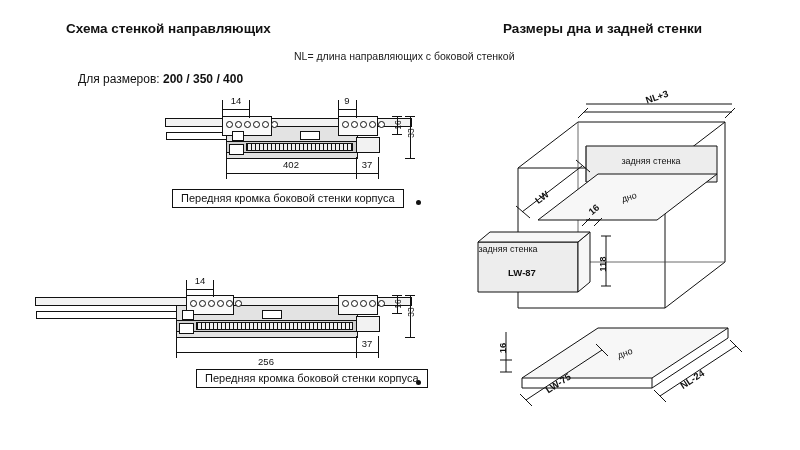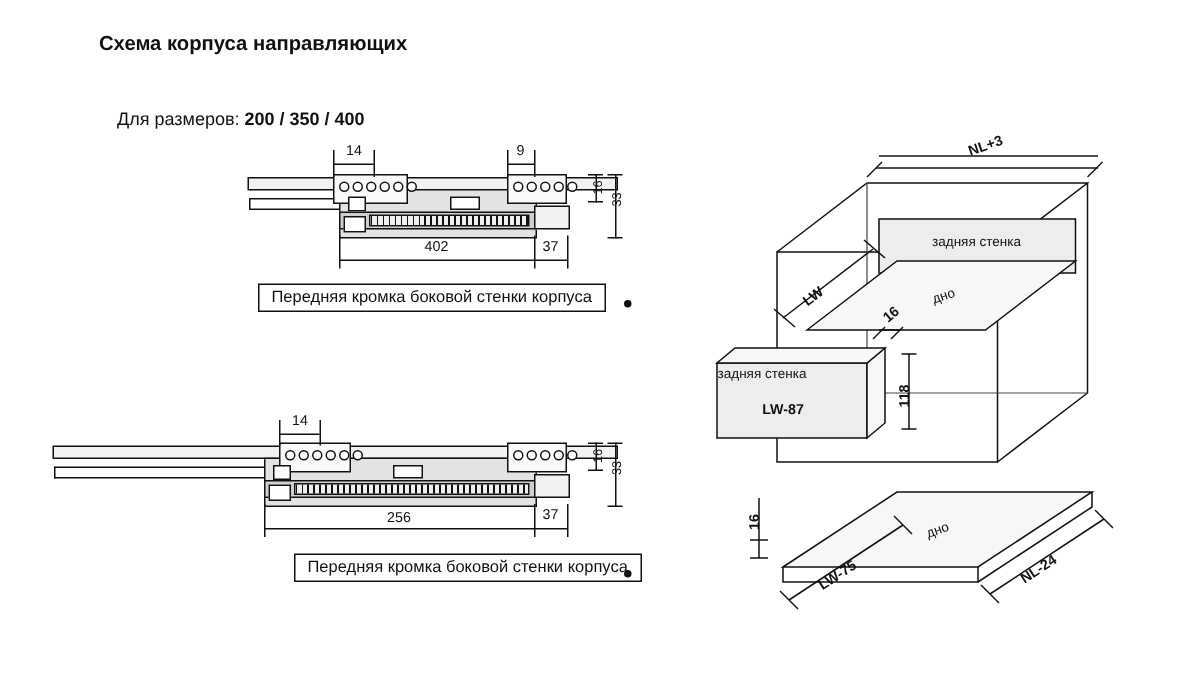--- a/index.html
+++ b/index.html
@@ -124,21 +124,23 @@
   .panel-fill { fill: #ededed; stroke: #111; stroke-width: 1; }
   .panel-fill2 { fill: #f7f7f7; stroke: #111; stroke-width: 1; }
   .edge { stroke: #111; stroke-width: 1; fill: none; }
   .edge-thin { stroke: #444; stroke-width: 0.8; fill: none; }
 </style>
 </head>
 <body>
 
 <div class="root">
 
-  <div class="abs title" style="left:66px; top:21px;">Схема корпуса направляющих</div>
+  <div class="abs title" style="left:66px; top:21px;">Схема стенкой направляющих</div>
+  <div class="abs title" style="left:503px; top:21px;">Размеры дна и задней стенки</div>
+  <div class="abs subtitle" style="left:294px; top:50px;">NL= длина направляющих с боковой стенкой</div>
 
   <div class="abs section-label" style="left:78px; top:72px;">
     <span>Для размеров: </span><b>200 / 350 / 400</b>
   </div>
 
   <div class="abs" style="left:0; top:0;">
 
     <div class="abs rail-outer" style="left:165px; top:118px; width:245px; height:7px;"></div>
 
     <div class="abs ln hl" style="left:166px; top:132px; width:60px;"></div>
@@ -256,21 +258,21 @@
     <div class="abs dim-txt sm rot90" style="left:388px; top:299px; width:20px;">16</div>
 
     <div class="abs ln vl" style="left:410px; top:295px; height:43px;"></div>
     <div class="abs ln hl" style="left:405px; top:295px; width:10px;"></div>
     <div class="abs ln hl" style="left:405px; top:337px; width:10px;"></div>
     <div class="abs dim-txt sm rot90" style="left:401px; top:307px; width:20px;">33</div>
 
     <div class="abs ln vl" style="left:176px; top:336px; height:22px;"></div>
     <div class="abs ln vl" style="left:356px; top:336px; height:22px;"></div>
     <div class="abs ln hl" style="left:176px; top:352px; width:180px;"></div>
-    <div class="abs dim-txt" style="left:246px; top:340px; width:40px;">256</div>
+    <div class="abs dim-txt" style="left:246px; top:356px; width:40px;">256</div>
 
     <div class="abs ln vl" style="left:378px; top:336px; height:22px;"></div>
     <div class="abs ln hl" style="left:356px; top:352px; width:22px;"></div>
     <div class="abs dim-txt" style="left:350px; top:338px; width:34px;">37</div>
   </div>
 
   <div class="abs caption-box" style="left:196px; top:369px;">Передняя кромка боковой стенки корпуса</div>
   <div class="abs dot" style="left:416px; top:380px;"></div>
 
   <svg class="abs" style="left:460px; top:60px;" width="340" height="380" viewBox="0 0 340 380">

